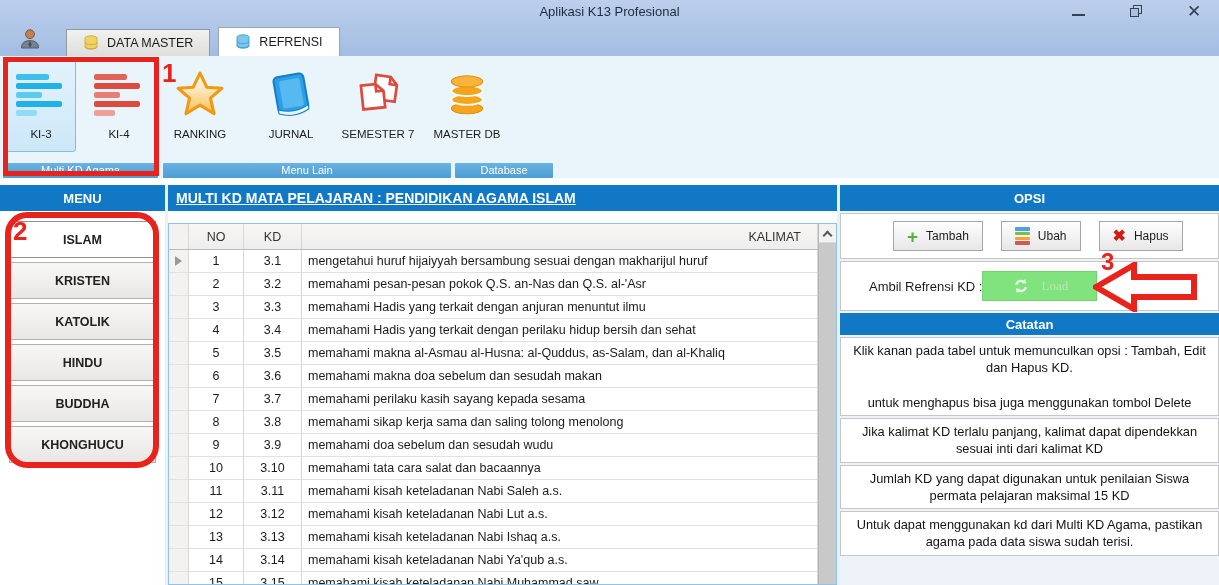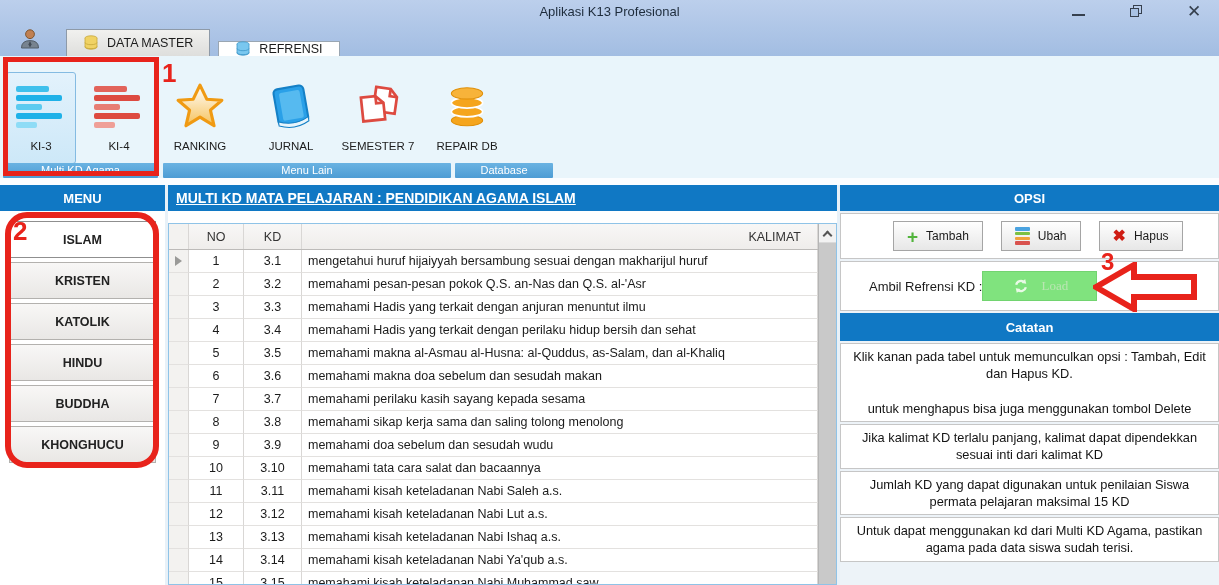--- a/index.html
+++ b/index.html
@@ -19,26 +19,26 @@
   .restore-glyph .b { position:absolute; width:9px; height:9px; border:1.6px solid #36404e; background:transparent; }
   .restore-glyph .b1 { right:0; top:0; }
   .restore-glyph .b2 { left:0; bottom:0; background:#a9c2e4; }
   .close-glyph { font-size:17px; line-height:1; color:#36404e; }
 
   .tabstrip { height:34px; display:flex; align-items:flex-end; padding-left:14px; }
   .appicon { width:24px; height:24px; margin:0 24px 5px 4px; }
   .tab { display:flex; align-items:center; gap:8px; font-size:12.5px; color:#1c1c1c;
          border:1px solid #8e9aa8; border-bottom:none; padding:0 16px; height:27px; }
   .tab.inactive { background:linear-gradient(#f1f1ef,#dededc); margin-right:8px; }
-  .tab.active { background:#fff; height:15px; border-color:#9aa6b2;margin-top:28px; }
+  .tab.active { background:#fff; height:29px; border-color:#9aa6b2;margin-top:28px; }
   .dbmini { width:16px; height:16px; }
 
   
   .ribbon { position:absolute; top:56px; left:0; width:100%; height:122px; background:#e9f5fb; }
-  .rbuttons { position:absolute; top:16px; left:6px; display:flex; align-items:flex-start; }
+  .rbuttons { position:absolute; top:4px; left:6px; display:flex; align-items:flex-start; }
   .rbtn { display:flex; flex-direction:column; align-items:center; justify-content:flex-start;
           padding-top:8px; height:92px; border:1px solid transparent; border-radius:3px; }
   .rbtn .icon48 { width:50px; height:52px; display:flex; flex-direction:column; justify-content:center; }
   .rbtn .rlabel { font-size:11.5px; color:#1c1c1c; margin-top:7px; white-space:nowrap; }
   .rbtn.selected { background:linear-gradient(#e3f2fc,#cde8f8); border-color:#84bbe2; }
   .kibars { display:flex; flex-direction:column; gap:3px; width:46px; }
   .kibars div { height:6px; border-radius:2px; }
   .groupbar { position:absolute; top:107px; height:15px; background:linear-gradient(#6ab3e2,#4d9cd4);
               color:#fff; font-size:11px; text-align:center; line-height:15px; border-radius:1px; }
 
@@ -95,21 +95,21 @@
           font-size:12px; color:#1c1c1c; }
   .plus-ic { color:#52b43c; font-size:19px; font-weight:bold; line-height:1; }
   .x-ic { color:#cf1d14; font-size:16px; font-weight:bold; line-height:1; }
   .mini-bars { display:flex; flex-direction:column; gap:1.5px; width:15px; }
   .mini-bars div { height:3.2px; border-radius:1px; }
   .ambilrow { height:50px; display:flex; align-items:center; padding-left:28px; }
   .ambil-label { font-size:13px; color:#1c1c1c; }
   .loadbtn { width:115px; height:30px; background:#80e37e; border:1px solid #72d470;
              display:flex; align-items:center; justify-content:center; gap:12px;font-family:Liberation Serif, serif; }
   .loadbtn .ltext { font-size:13px; color:#b9e6b2; }
-  .notehead { height:28px; background:#1078c4; color:#fff; font-weight:bold; font-size:13px;
+  .notehead { height:22px; background:#1078c4; color:#fff; font-weight:bold; font-size:13px;
               display:flex; align-items:center; justify-content:center; margin-bottom:2px; flex:none; }
   .note { display:flex; align-items:center; justify-content:center; text-align:center;
           font-size:12.8px; color:#141414; line-height:1.35; padding:4px 6px; white-space:pre-line; }
 
   
   .ann { position:absolute; z-index:20; }
   .ann-num { color:#e8231b; font-weight:bold; font-size:26px; line-height:1;
              font-family:"Liberation Sans", sans-serif; }
   #ann1-rect { left:3px; top:57px; width:156px; height:119px; border:5px solid #e8231b; }
   #ann1-num  { left:162px; top:60px; }
@@ -231,21 +231,21 @@
         <div class="rlabel">SEMESTER 7</div>
       </div>
 
       <div class="rbtn" style="width:82px;margin-left:2px;">
         <svg class="icon48" viewBox="0 0 48 48">
           <ellipse cx="24" cy="37" rx="15" ry="5" fill="#f5a51d" stroke="#e08f07" stroke-width="1"></ellipse>
           <ellipse cx="24" cy="28.5" rx="15" ry="5" fill="#f5a51d" stroke="#fff" stroke-width="1.6"></ellipse>
           <ellipse cx="24" cy="20" rx="15" ry="5" fill="#f5a51d" stroke="#fff" stroke-width="1.6"></ellipse>
           <ellipse cx="24" cy="11" rx="15" ry="5.4" fill="#f7b33a" stroke="#e08f07" stroke-width="1"></ellipse>
         </svg>
-        <div class="rlabel">REPAIR DB</div>
+        <div class="rlabel">MASTER DB</div>
       </div>
     </div>
 
     <div class="groupbar" style="left:3px;width:155px;">Multi KD Agama</div>
     <div class="groupbar" style="left:163px;width:288px;">Menu Lain</div>
     <div class="groupbar" style="left:455px;width:98px;">Database</div>
   </div>
 
   <div class="gapband"></div>
 

